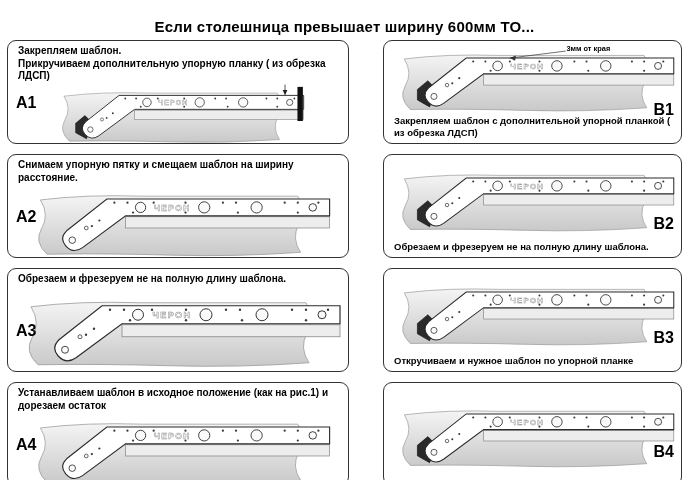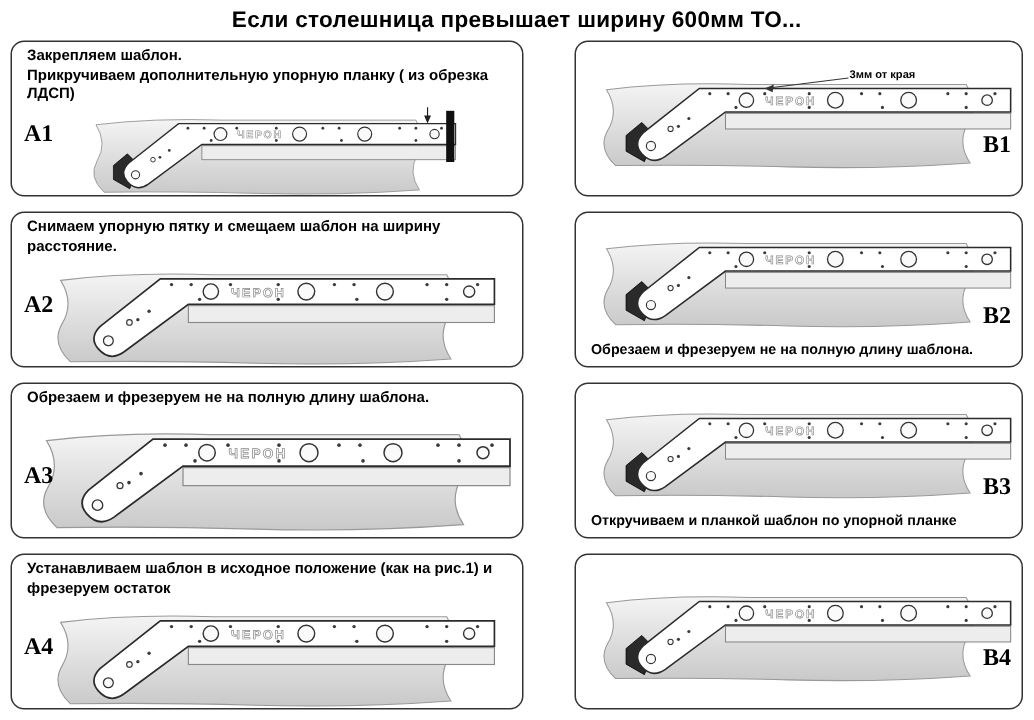--- a/index.html
+++ b/index.html
@@ -1,39 +1,39 @@
 <!DOCTYPE html>
 <html><head>
 <meta charset="utf-8">
 <style>
   * { box-sizing: border-box; margin: 0; padding: 0; }
   html, body { width: 689px; height: 480px; background: #fff; overflow: hidden; }
   body { font-family: "Liberation Sans", sans-serif; color: #000; }
-  .title { text-align: center; font-size: 15px; font-weight: bold; padding: 5px 0 3px; letter-spacing: .2px; }
+  .title { text-align: center; font-size: 15px; font-weight: bold; padding: 18px 0 3px; letter-spacing: .2px; }
   .grid {
     display: grid;
     grid-template-columns: 342px 1fr;
     grid-template-rows: repeat(4, 104px);
     column-gap: 34px; row-gap: 10px;
     padding: 2px 7px 0 7px;
   }
   .panel {
     position: relative;
     border: 1.4px solid #333;
     border-radius: 9px;
     background: #fff;
     overflow: hidden;
     display: flex; flex-direction: column;
   }
   .caption { font-weight: bold; font-size: 10px; line-height: 1.25; white-space: pre-line; }
   .cap-top { padding: 4px 8px 0 10px; }
   .cap-bottom { padding: 0 8px 4px 10px; margin-top: auto; font-size: 9.5px; }
   .figure { flex: 1; min-height: 0; padding: 0 2px; }
   .figure svg { width: 100%; height: 100%; display: block; }
-  .badge { position: absolute; font-size: 16px; font-weight: bold; font-family: Liberation Serif, serif; }
+  .badge { position: absolute; font-size: 16px; font-weight: bold; }
   .badge-a { left: 8px; top: 52%; }
   .badge-b { right: 7px; bottom: 24px; margin-top: 12px; }
 </style>
 </head>
 <body>
 
 <h1 class="title">Если столешница превышает ширину 600мм ТО...</h1>
 
 <div class="grid">
 
@@ -141,20 +141,21 @@
       <text x="162" y="28.5" text-anchor="middle" font-size="9" font-weight="bold" letter-spacing="1.5" fill="#ffffff" stroke="#8a8a8a" stroke-width="0.5">ЧЕРОН</text>
     </g>
 
     <g>
       <text x="232" y="8" text-anchor="middle" font-size="8.5" font-weight="bold" fill="#000">3мм от края</text>
       <line x1="206" y1="8" x2="142" y2="16" stroke="#333" stroke-width="0.8"></line>
       <polygon points="142,16 149,13 148,19" fill="#333"></polygon>
     </g>
   </svg>
       </div>
+    <div class="caption cap-bottom">Закрепляем шаблон с дополнительной упорной планкой ( из обрезка ЛДСП)</div>
     <div class="badge badge-b">В1</div>
   </section>
 
   <section class="panel">
     <div class="caption cap-top">Снимаем упорную пятку и смещаем шаблон на ширину расстояние.</div>
     <div class="figure">
         <svg viewBox="0 0 336 78" preserveAspectRatio="xMidYMid meet" xmlns="http://www.w3.org/2000/svg">
     <defs>
       <linearGradient id="sheetGrad" x1="0" y1="0" x2="0" y2="1">
         <stop offset="0" stop-color="#f4f4f4"></stop>
@@ -344,26 +345,26 @@
         <circle cx="232" cy="30.5" r="1.2"></circle>
               <circle cx="296" cy="30.5" r="1.2"></circle>
         <circle cx="76" cy="45" r="1.2"></circle>
               <circle cx="84" cy="39" r="1.2"></circle>
       </g>
       <text x="162" y="28.5" text-anchor="middle" font-size="9" font-weight="bold" letter-spacing="1.5" fill="#ffffff" stroke="#8a8a8a" stroke-width="0.5">ЧЕРОН</text>
     </g>
 
   </svg>
       </div>
-    <div class="caption cap-bottom">Откручиваем и планкой шаблон по упорной планке</div>
+    <div class="caption cap-bottom">Откручиваем и нужное шаблон по упорной планке</div>
     <div class="badge badge-b">В3</div>
   </section>
 
   <section class="panel">
-    <div class="caption cap-top">Устанавливаем шаблон в исходное положение (как на рис.1) и фрезеруем остаток</div>
+    <div class="caption cap-top">Устанавливаем шаблон в исходное положение (как на рис.1) и дорезаем остаток</div>
     <div class="figure">
         <svg viewBox="0 0 336 78" preserveAspectRatio="xMidYMid meet" xmlns="http://www.w3.org/2000/svg">
     <defs>
       <linearGradient id="sheetGrad" x1="0" y1="0" x2="0" y2="1">
         <stop offset="0" stop-color="#f4f4f4"></stop>
         <stop offset="1" stop-color="#c9c9c9"></stop>
       </linearGradient>
     </defs>
     <g>
       <path d="M 28 75 Q 14 62 22 48 Q 31 33 21 17 Q 70 11 130 13 L 296 13 Q 305 28 297 43 Q 289 58 299 73 Q 230 78 160 76 Q 90 74 28 75 Z" fill="url(#sheetGrad)" stroke="#999" stroke-width="0.8"></path>

